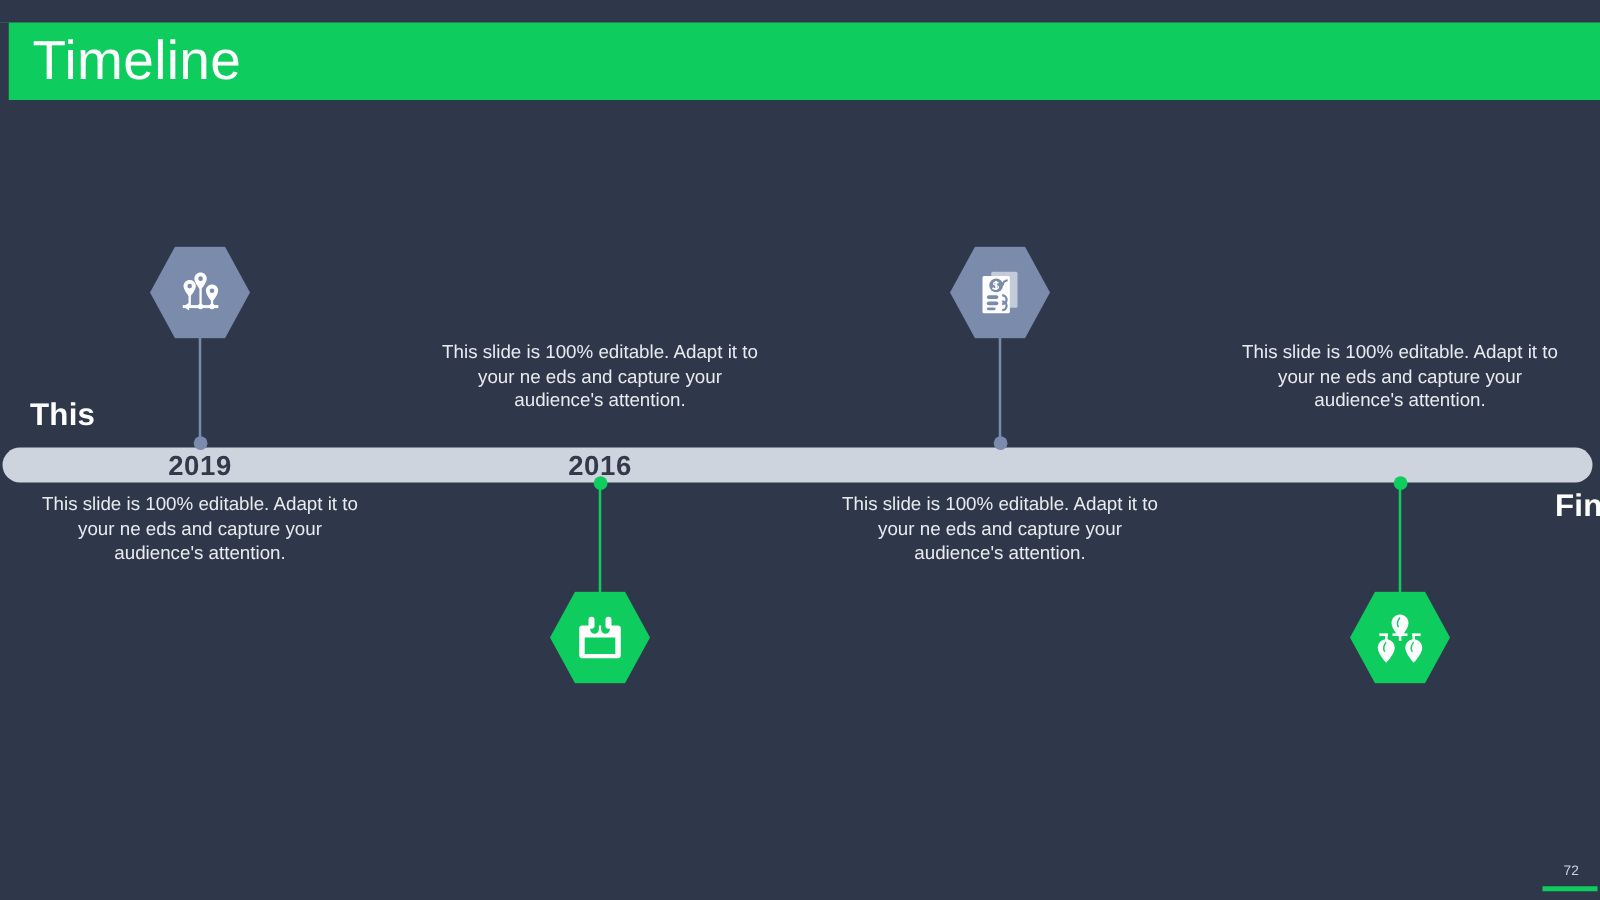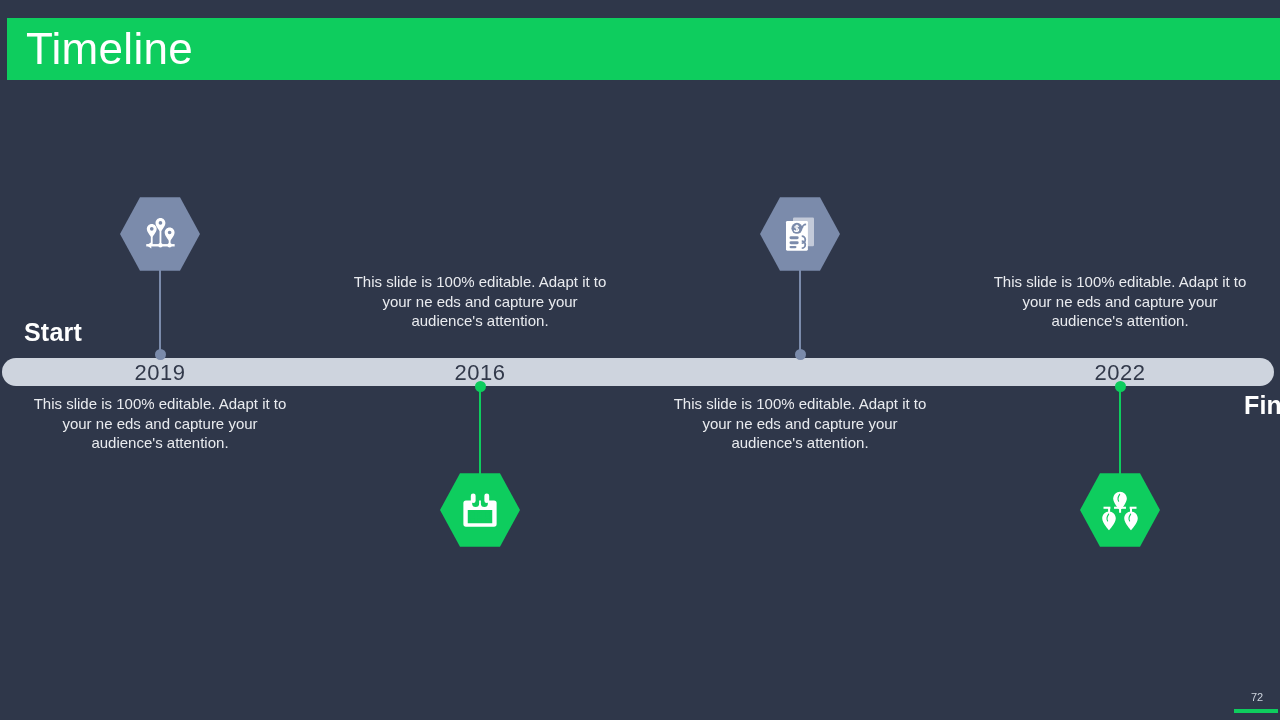--- a/index.html
+++ b/index.html
@@ -88,21 +88,21 @@
   }
   .milestone > * { pointer-events: auto; }
 
   .year-label {
     position: absolute;
     left: 0;
     width: 260px;
     top: 360px;
     text-align: center;
     font-size: 22px;
-    font-weight: normal;
+    font-weight: bold;
     color: #32394a;
     letter-spacing: 0.5px;
   }
 
   .desc-text {
     position: absolute;
     left: 0;
     width: 260px;
     text-align: center;
     font-size: 15px;
@@ -168,21 +168,21 @@
 </head>
 <body>
 
 <div id="top-gap"></div>
 <div id="header-bar"></div>
 <div id="header-left-notch"></div>
 <div id="header-title">Timeline</div>
 
 <div id="timeline-bar"></div>
 
-<div id="start-label">Start</div>
+<div id="start-label">This</div>
 <div id="finish-label">Finish</div>
 
 <div class="milestone" style="left:30px;">
   <div class="hexagon hex-up" style="background:#7b8bab;">
     <svg width="44" height="44" viewBox="0 0 48 48">
       <g fill="#ffffff">
         <path d="M15 13c-3 0-5.4 2.4-5.4 5.4 0 3.9 5.4 9.6 5.4 9.6s5.4-5.7 5.4-9.6C20.4 15.4 18 13 15 13zm0 7.4a2 2 0 110-4 2 2 0 010 4z"></path>
         <path d="M24.5 6.5c-3 0-5.4 2.4-5.4 5.4 0 3.9 5.4 9.6 5.4 9.6s5.4-5.7 5.4-9.6c0-3-2.4-5.4-5.4-5.4zm0 7.4a2 2 0 110-4 2 2 0 010 4z"></path>
         <path d="M34.5 17c-3 0-5.4 2.4-5.4 5.4 0 3.9 5.4 9.6 5.4 9.6s5.4-5.7 5.4-9.6c0-3-2.4-5.4-5.4-5.4zm0 7.4a2 2 0 110-4 2 2 0 010 4z"></path>
         <rect x="14" y="26" width="2" height="10"></rect>
@@ -245,21 +245,20 @@
       </g>
     </svg>
   </div>
   <div class="connector conn-up" style="background:#7b8bab;"></div>
   <div class="conn-dot dot-up" style="background:#7b8bab;"></div>
   <div class="desc-text desc-below">This slide is 100% editable. Adapt it to your ne eds and capture your audience's attention.</div>
 </div>
 
 <div class="milestone" style="left:990px;">
   <div class="desc-text desc-above">This slide is 100% editable. Adapt it to your ne eds and capture your audience's attention.</div>
-  <div class="year-label">2022</div>
   <div class="conn-dot dot-down" style="background:#0ecd5e;"></div>
   <div class="connector conn-down" style="background:#0ecd5e;"></div>
   <div class="hexagon hex-down" style="background:#0ecd5e;">
     <svg width="44" height="44" viewBox="0 0 48 48">
       <g fill="#ffffff">
         <path d="M24 4c-4.1 0-7.4 3.3-7.4 7.4 0 5.4 7.4 13.1 7.4 13.1s7.4-7.7 7.4-13.1C31.4 7.3 28.1 4 24 4z"></path>
         <path d="M12 25.5c-4.1 0-7.4 3.3-7.4 7.4C4.6 38.3 12 46 12 46s7.4-7.7 7.4-13.1c0-4.1-3.3-7.4-7.4-7.4z"></path>
         <path d="M36 25.5c-4.1 0-7.4 3.3-7.4 7.4C28.6 38.3 36 46 36 46s7.4-7.7 7.4-13.1c0-4.1-3.3-7.4-7.4-7.4z"></path>
         <rect x="23" y="21" width="2.2" height="6"></rect>
         <rect x="11" y="21" width="2.2" height="6"></rect>

